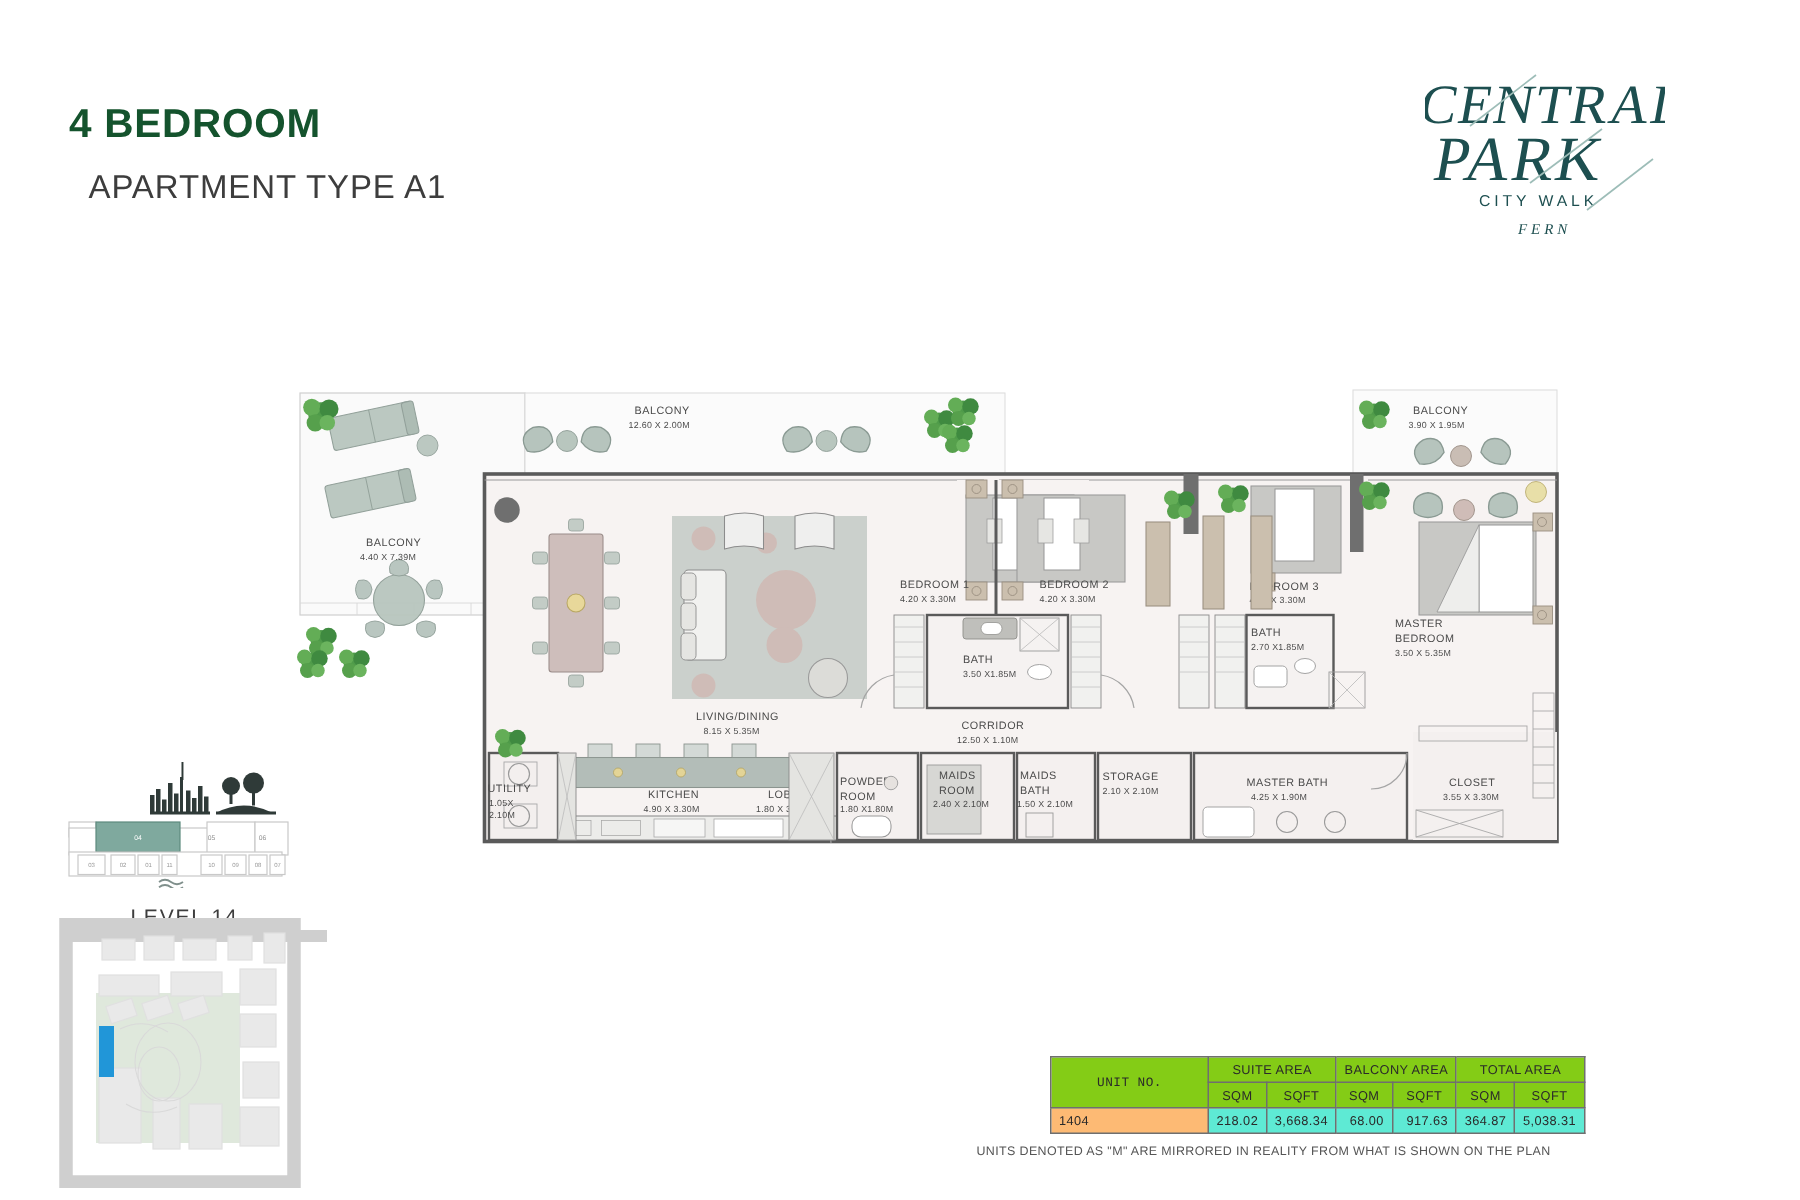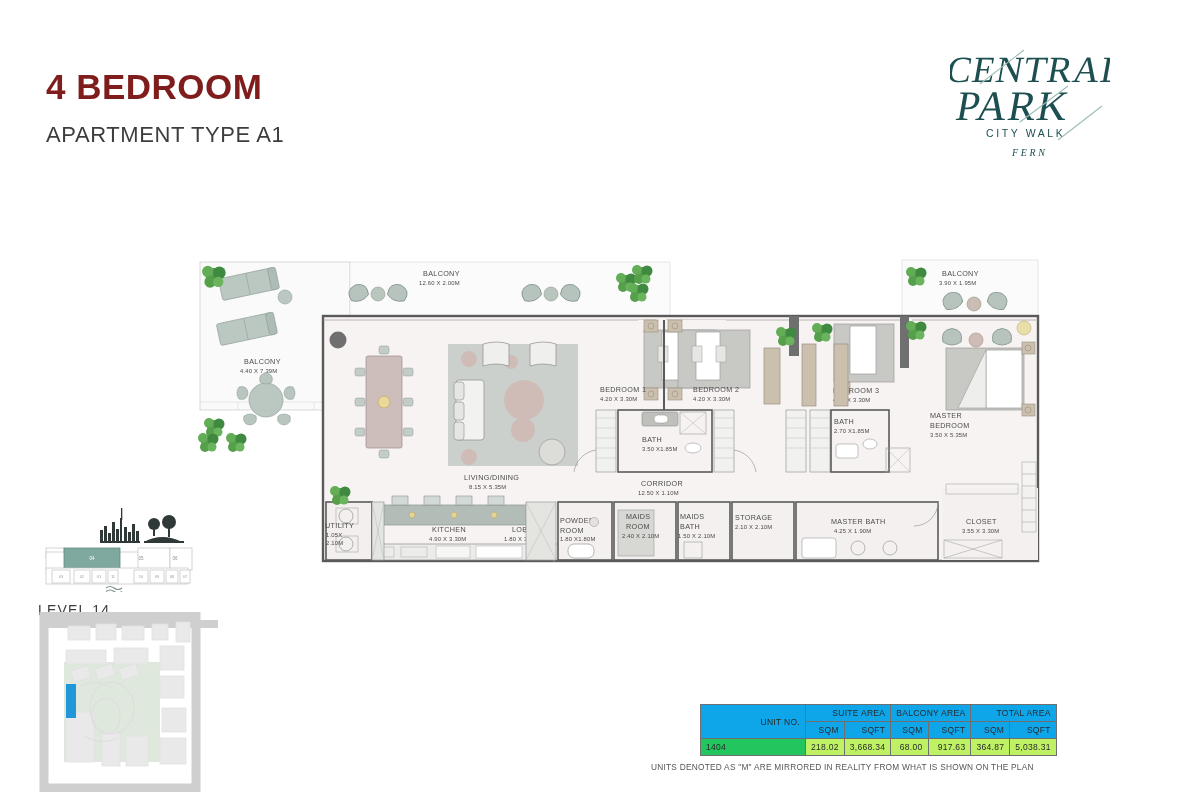--- a/index.html
+++ b/index.html
@@ -9,59 +9,59 @@
     background:#ffffff;
     font-family:"Liberation Sans", sans-serif;
     color:#3a3a3a;
     position:relative;
     overflow:hidden;
   }
 
   
   .title-block { position:absolute; left:46px; top:66px; }
   .title-main {
-    font-size:35px; font-weight:700; letter-spacing:0.5px; color:#7f1d1d;
+    font-size:27px; font-weight:700; letter-spacing:0.5px; color:#14532d;
     line-height:1.2; margin:0;
   }
   .title-sub {
     font-size:22px; font-weight:400; letter-spacing:0.6px; color:#3d3d3d;
-    line-height:1.2; margin:14px 0 0 0;
+    line-height:1.2; margin:14px 0 0 13px;
   }
 
   
   .logo { position:absolute; right:90px; top:42px; width:160px; height:118px; }
   .logo svg { display:block; }
 
   
-  .keyplan { position:absolute; left:38px; top:500px; width:170px; }
+  .keyplan { position:absolute; left:38px; top:500px; width:170px;text-align:center; }
   .level-label {
     font-size:14px; letter-spacing:1.2px; color:#3d3d3d; margin-top:6px;
   }
   .sitemap { position:absolute; left:36px; top:612px; width:190px; height:180px; }
 
   
   .plan { position:absolute; left:186px; top:252px; width:870px; height:320px; }
   .plan svg { display:block; }
 
   
   .area-table {
     position:absolute; left:700px; top:704px;
     border-collapse:collapse;
     font-size:8.5px; letter-spacing:0.3px; color:#2a2a2a;
   }
   .area-table td, .area-table th {
     border:1px solid #6f6f6f;
     padding:3px 5px;
     font-weight:400;
-    background:#0ea5e9;
-    text-align:right;
+    background:#84cc16;
+    text-align:center;
     white-space:nowrap;
   }
-  .area-table .val { background:#bef264; text-align:right; }
-  .area-table .unitno { background:#22c55e; text-align:left; }
+  .area-table .val { background:#5eead4; text-align:right; }
+  .area-table .unitno { background:#fdba74; text-align:left; }
   .footnote {
     position:absolute; left:651px; top:762px;
     font-size:8.3px; letter-spacing:0.25px; color:#555;
   }
 
   
   .rm { font-family:"Liberation Sans", sans-serif; fill:#4a4a4a; }
   .rm-name { font-size:7.2px; letter-spacing:0.35px; }
   .rm-dim  { font-size:5.9px; letter-spacing:0.2px; }
 </style>
@@ -576,21 +576,21 @@
       <ellipse cx="70" cy="104" rx="14" ry="18"></ellipse>
       <path d="M 44 74 q 16 -8 32 2"></path>
       <path d="M 48 124 q 16 10 34 2"></path>
     </g>
   </svg>
 </div>
 
 <table class="area-table">
   <tbody>
       <tr>
-    <th rowspan="2" style="min-width:105px;">UNIT NO.</th>
+    <th rowspan="2" style="min-width:105px;font-family:Liberation Mono, monospace;">UNIT NO.</th>
     <th colspan="2">SUITE AREA</th>
     <th colspan="2">BALCONY AREA</th>
     <th colspan="2">TOTAL AREA</th>
   </tr>
   <tr>
     <th>SQM</th>
     <th>SQFT</th>
     <th>SQM</th>
     <th>SQFT</th>
     <th>SQM</th>

